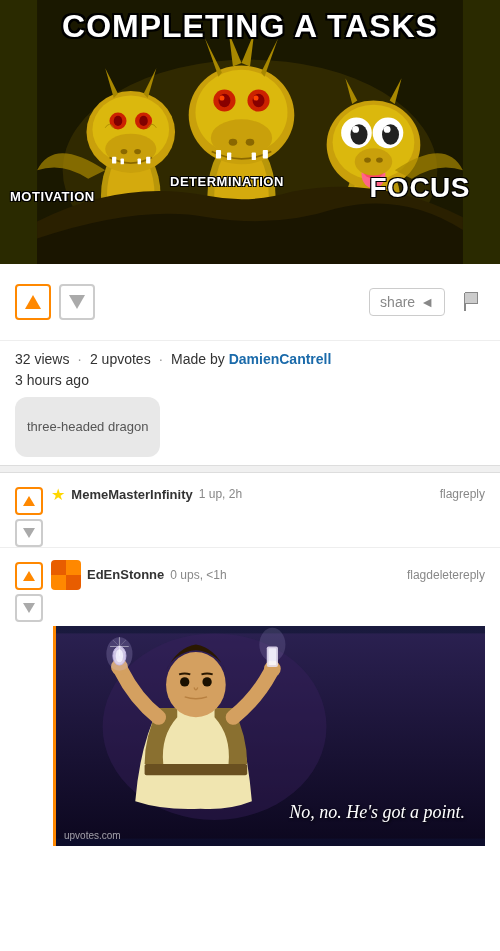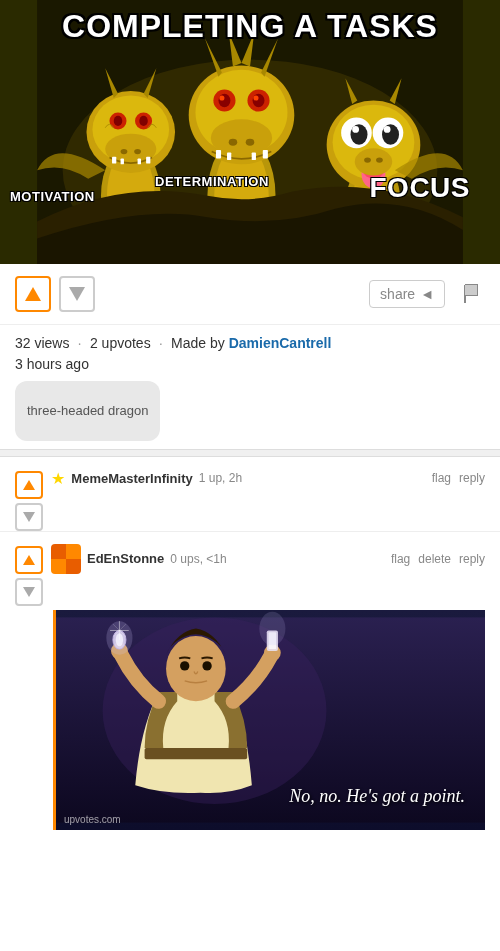--- a/index.html
+++ b/index.html
@@ -47,38 +47,38 @@
       letter-spacing: 0.5px;
     }
 
     .label-motivation {
       bottom: 60px;
       left: 10px;
     }
 
     .label-determination {
       bottom: 75px;
-      left: 155px;
+      left: 170px;
     }
 
     .label-focus {
       bottom: 60px;
       right: 30px;
       font-size: 28px;
     }
 
     
     .dragon-body {
       width: 100%;
       height: 100%;
     }
 
     
     .post-actions {
-      padding: 12px 15px;
+      padding: 20px 15px;
       display: flex;
       align-items: center;
       justify-content: space-between;
       border-bottom: 1px solid #eee;
     }
 
     .vote-group {
       display: flex;
       align-items: center;
       gap: 8px;
@@ -254,21 +254,20 @@
       color: #333;
     }
 
     .comment-meta {
       font-size: 12px;
       color: #888;
     }
 
     .comment-actions {
       display: flex;
-      gap: 8px;
     }
 
     .comment-action-link {
       font-size: 12px;
       color: #888;
       cursor: pointer;
     }
 
     .comment-text {
       font-size: 14px;

